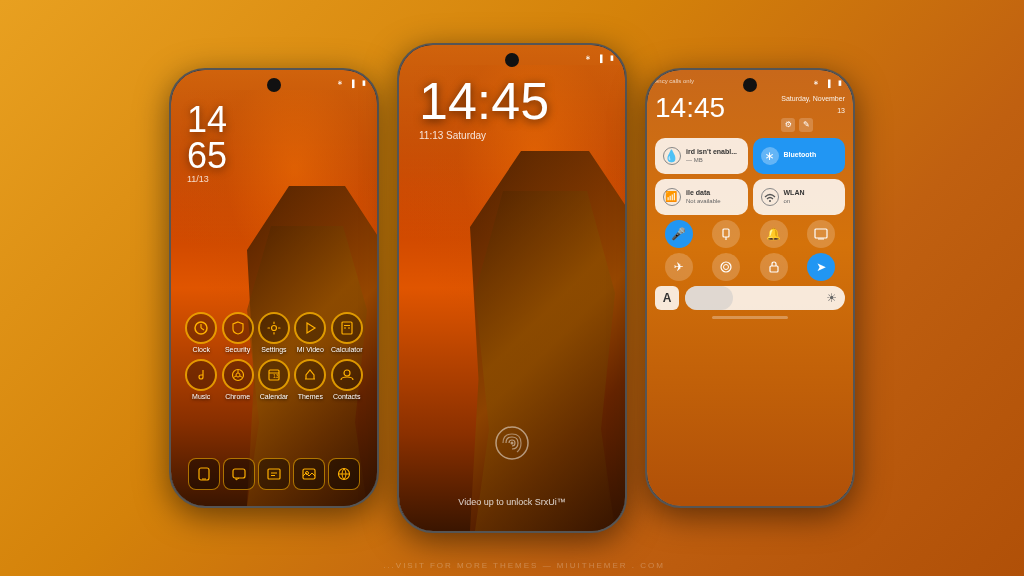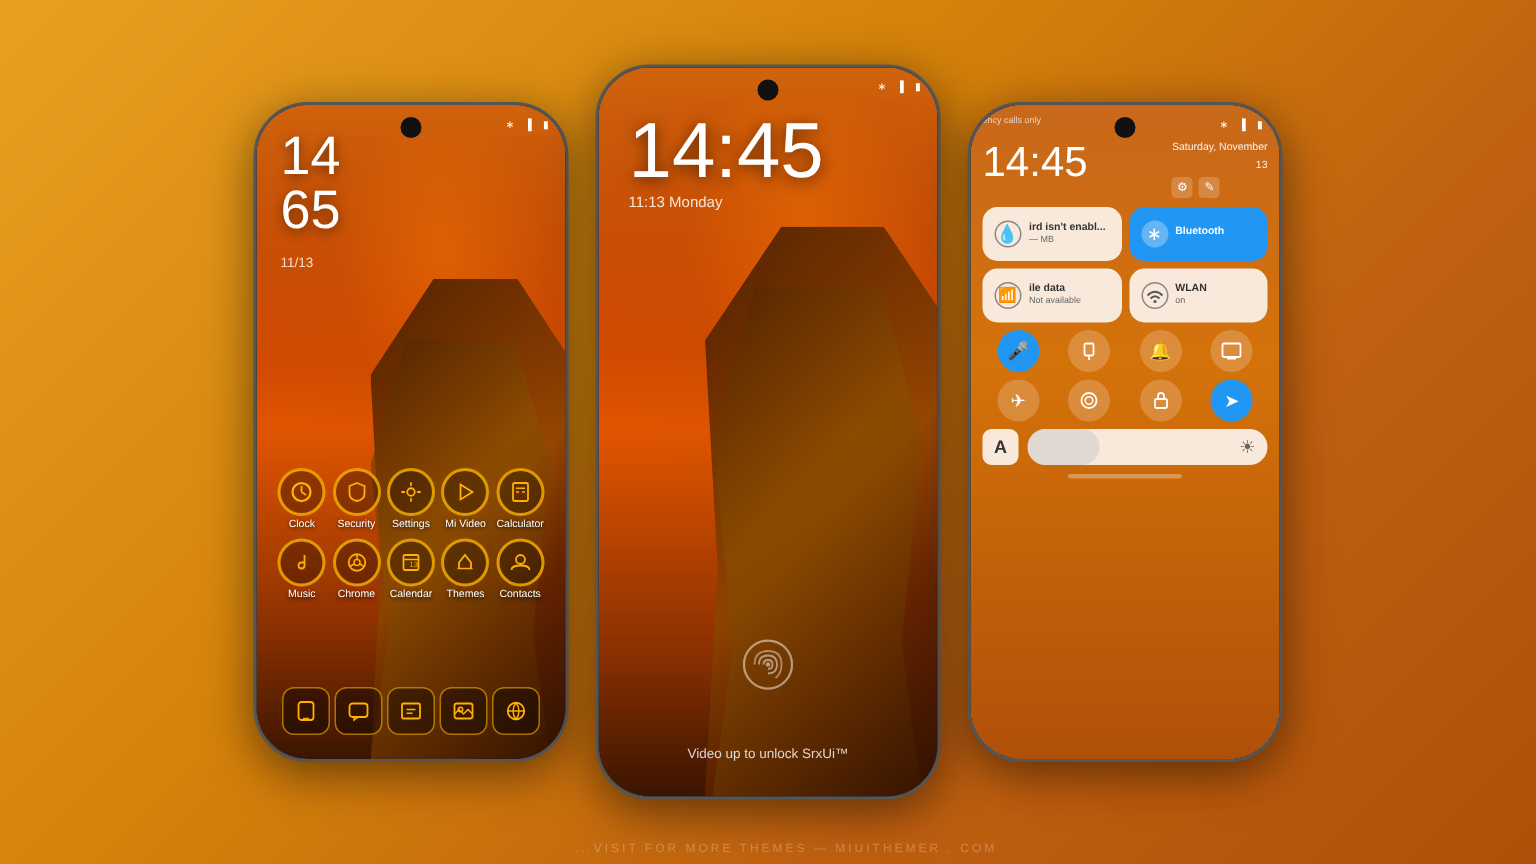--- a/index.html
+++ b/index.html
@@ -79,42 +79,42 @@
 
     
     .phone1-screen {
       position: absolute;
       inset: 0;
       border-radius: 34px;
       overflow: hidden;
     }
     .phone1-time {
       position: absolute;
-      top: 16px;
+      top: 32px;
       left: 16px;
       z-index: 10;
     }
     .phone1-time .hour {
       font-size: 36px;
       font-weight: 300;
       color: white;
       line-height: 1;
       text-shadow: 0 2px 8px rgba(0,0,0,0.5);
     }
     .phone1-time .minute {
       font-size: 36px;
       font-weight: 300;
       color: white;
       line-height: 1;
       text-shadow: 0 2px 8px rgba(0,0,0,0.5);
     }
     .phone1-time .date {
       font-size: 9px;
       color: rgba(255,255,255,0.8);
-      margin-top: 12px;
+      margin-top: 0;
     }
 
     
     .app-grid {
       position: absolute;
       bottom: 100px;
       left: 0;
       right: 0;
       padding: 0 12px;
       z-index: 10;
@@ -634,21 +634,21 @@
         <span class="status-icon">∗</span>
         <span class="status-icon">▐</span>
         <span class="status-icon">▮</span>
       </div>
     </div>
 
     <div class="notch"></div>
 
     <div class="phone2-time">
       <div class="big-time">14:45</div>
-      <div class="date-line">11:13 Monday</div>
+      <div class="date-line">11:13 Saturday</div>
     </div>
 
     <div class="fingerprint">
       <svg viewBox="0 0 36 36" fill="none" xmlns="http://www.w3.org/2000/svg">
         <circle cx="18" cy="18" r="16" stroke="rgba(255,255,255,0.7)" stroke-width="1.5"></circle>
         <path d="M12 18 Q12 12 18 12 Q24 12 24 18 Q24 24 18 24" stroke="rgba(255,255,255,0.7)" stroke-width="1.2" fill="none"></path>
         <path d="M9 18 Q9 9 18 9 Q27 9 27 18 Q27 24 23 27" stroke="rgba(255,255,255,0.6)" stroke-width="1.2" fill="none"></path>
         <path d="M15 18 Q15 15 18 15 Q21 15 21 18 Q21 21 18 21" stroke="rgba(255,255,255,0.7)" stroke-width="1.2" fill="none"></path>
         <circle cx="18" cy="18" r="1.5" fill="rgba(255,255,255,0.7)"></circle>
       </svg>

